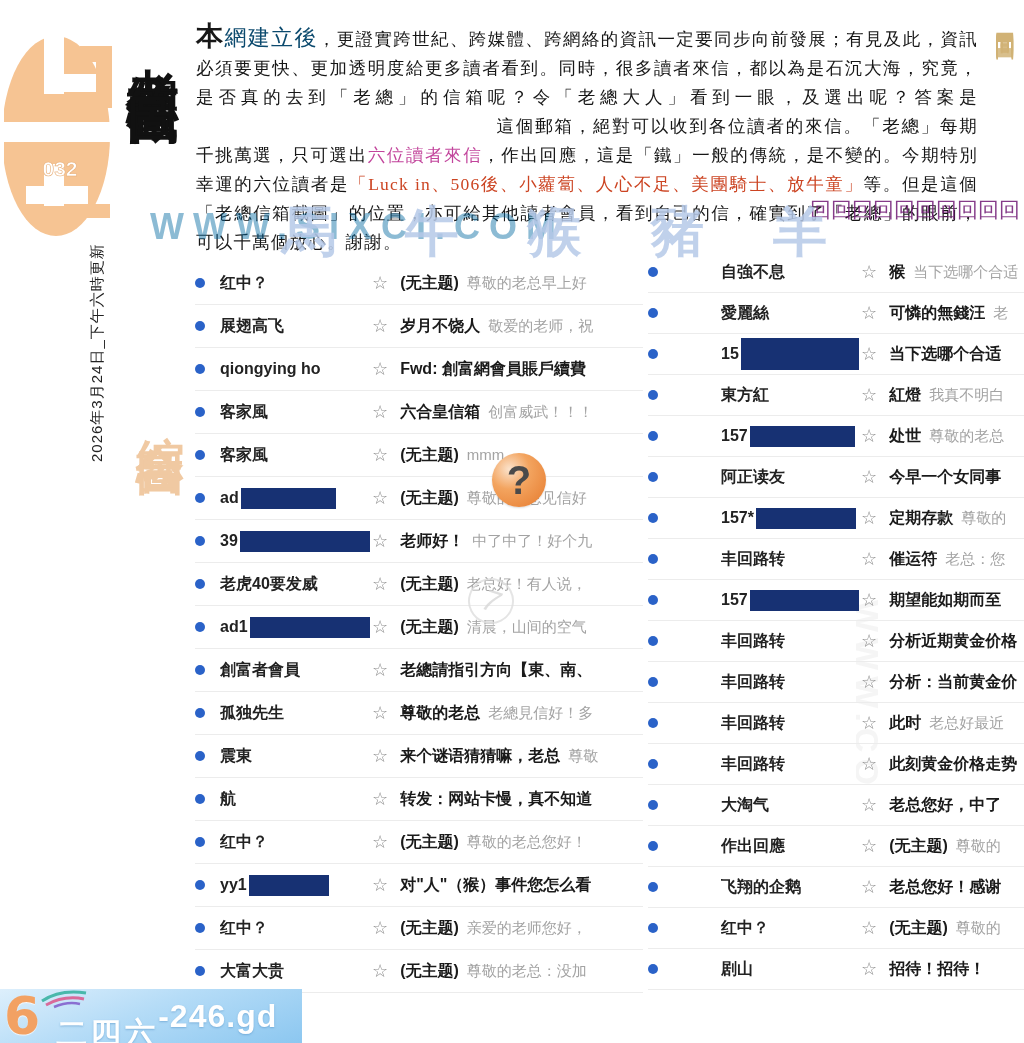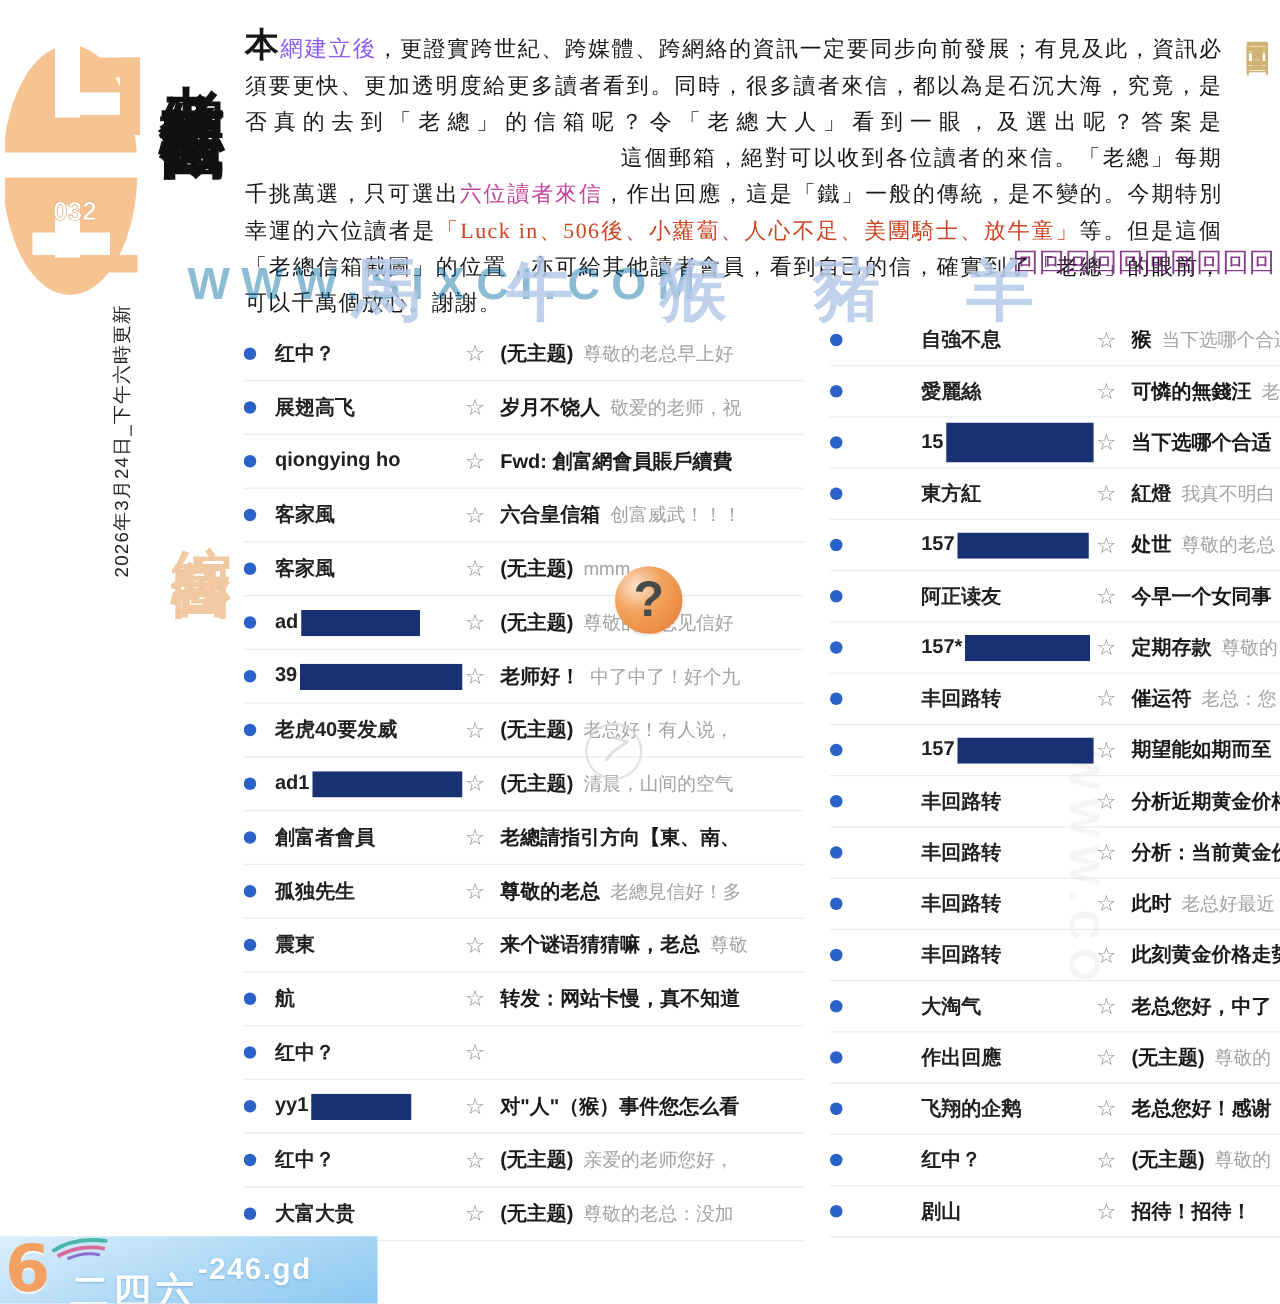--- a/index.html
+++ b/index.html
@@ -30,21 +30,21 @@
     font-size:15px;color:#222;letter-spacing:1px;
   }
   
   .intro{
     position:absolute;left:196px;top:22px;width:782px;
     font-family:"Liberation Serif",serif;
     font-size:17.5px;line-height:29px;letter-spacing:1.2px;
     color:#171717;text-align:justify;
   }
   .lead-big{font-size:27px;font-weight:bold;}
-  .lead-rest{font-size:18px;color:#8b5cf6;}
+  .lead-rest{font-size:22px;color:#0c4a6e;}
   .gap{display:inline-block;width:300px;height:10px;}
   .hl-pink{color:#c2459c;}
   .hl-red{color:#cc4422;}
   
   .meander-v{
     position:absolute;right:6px;top:16px;width:26px;height:202px;overflow:hidden;
     writing-mode:vertical-rl;font-size:21px;line-height:26px;letter-spacing:1px;
     color:#c9a55e;opacity:.85;
   }
   .meander-h{
@@ -76,21 +76,21 @@
   }
   .c7-circle{
     position:absolute;left:468px;top:578px;width:42px;height:42px;border-radius:50%;
     border:2px solid #dedede;color:#d8d8d8;z-index:5;
     display:flex;align-items:center;justify-content:center;
     font-size:30px;font-style:italic;transform:rotate(18deg);opacity:.8;
   }
   
   .mail-area{
     position:absolute;left:195px;top:252px;width:829px;height:744px;
-    display:flex;overflow:hidden;z-index:1;gap:16px;
+    display:flex;overflow:hidden;z-index:1;
   }
   .col{overflow:hidden;}
   .col-left{flex:0 0 448px;padding-top:10px;}
   .col-right{flex:1;margin-left:5px;}
   .mail-row{
     display:flex;align-items:center;height:42px;
     border-bottom:1px solid #ececec;overflow:hidden;
   }
   .col-right .mail-row{height:40px;}
   .dot{flex:0 0 10px;width:10px;height:10px;border-radius:50%;background:#2a62c8;margin-right:15px;}
@@ -115,21 +115,21 @@
     font-size:52px;font-weight:900;color:#f2a163;line-height:46px;
     font-family:"DejaVu Sans",sans-serif;margin-right:2px;
     text-shadow:0 1px 1px rgba(255,255,255,.8);
   }
   .feather{position:absolute;left:40px;top:-2px;}
   .brand-cn{
     font-family:"Liberation Serif",serif;font-weight:900;font-size:31px;color:#ffffff;
     letter-spacing:3px;text-shadow:0 1px 2px rgba(90,150,200,.6);margin-left:14px;margin-top:36px;
   }
   .brand-domain{
-    font-weight:900;font-size:24px;color:#ffffff;letter-spacing:1px;
+    font-weight:900;font-size:32px;color:#ffffff;letter-spacing:1px;
     text-shadow:0 1px 2px rgba(90,150,200,.6);
   }
 </style>
 </head>
 <body>
 
 <svg class="emblem" viewBox="0 0 112 212">
   <ellipse cx="52" cy="112" rx="54" ry="100" fill="#f6c493"></ellipse>
   <rect x="-6" y="98" width="124" height="20" fill="#ffffff"></rect>
   <rect x="40" y="12" width="20" height="58" fill="#ffffff"></rect>
@@ -297,20 +297,21 @@
     <span class="content"><span class="subject">转发：网站卡慢，真不知道</span></span>
   </div>
 
   <div class="mail-row">
     <span class="dot"></span>
     <span class="sender">
           <span class="sender-text">红中？</span>
           <span class="redact" hidden=""></span>
         </span>
     <span class="star">☆</span>
+    <span class="content"><span class="subject">(无主题)</span><span class="preview">尊敬的老总您好！</span></span>
   </div>
 
   <div class="mail-row">
     <span class="dot"></span>
     <span class="sender">
           <span class="sender-text">yy1</span>
           <span class="redact" style="width: 80px;"></span>
         </span>
     <span class="star">☆</span>
     <span class="content"><span class="subject">对"人"（猴）事件您怎么看</span></span>

